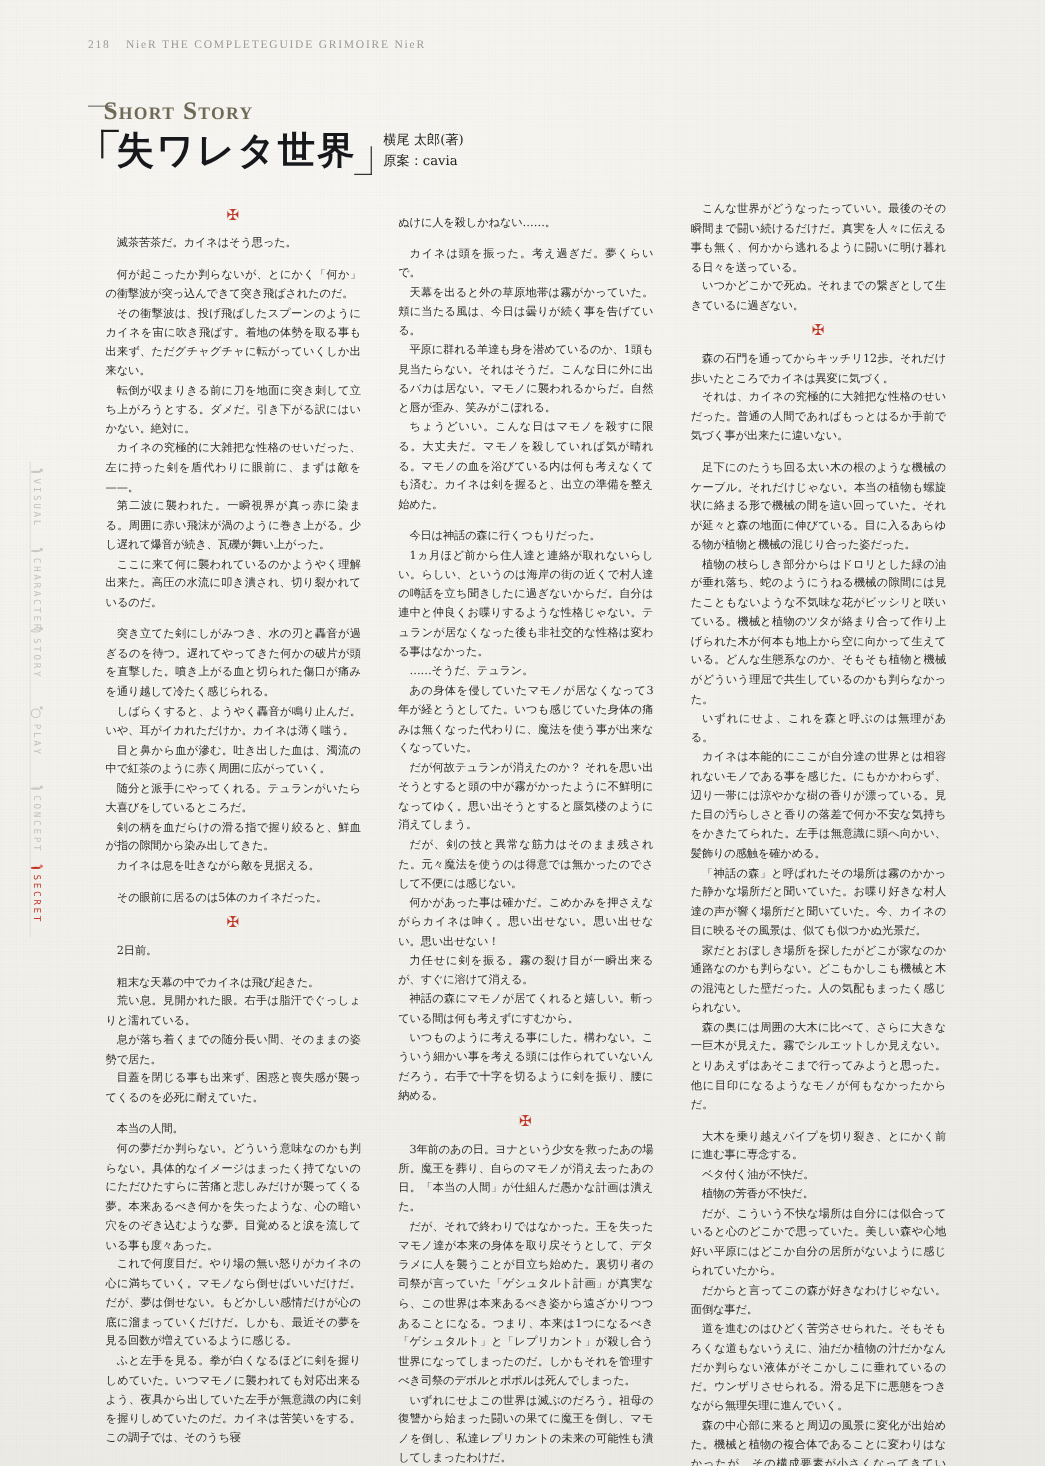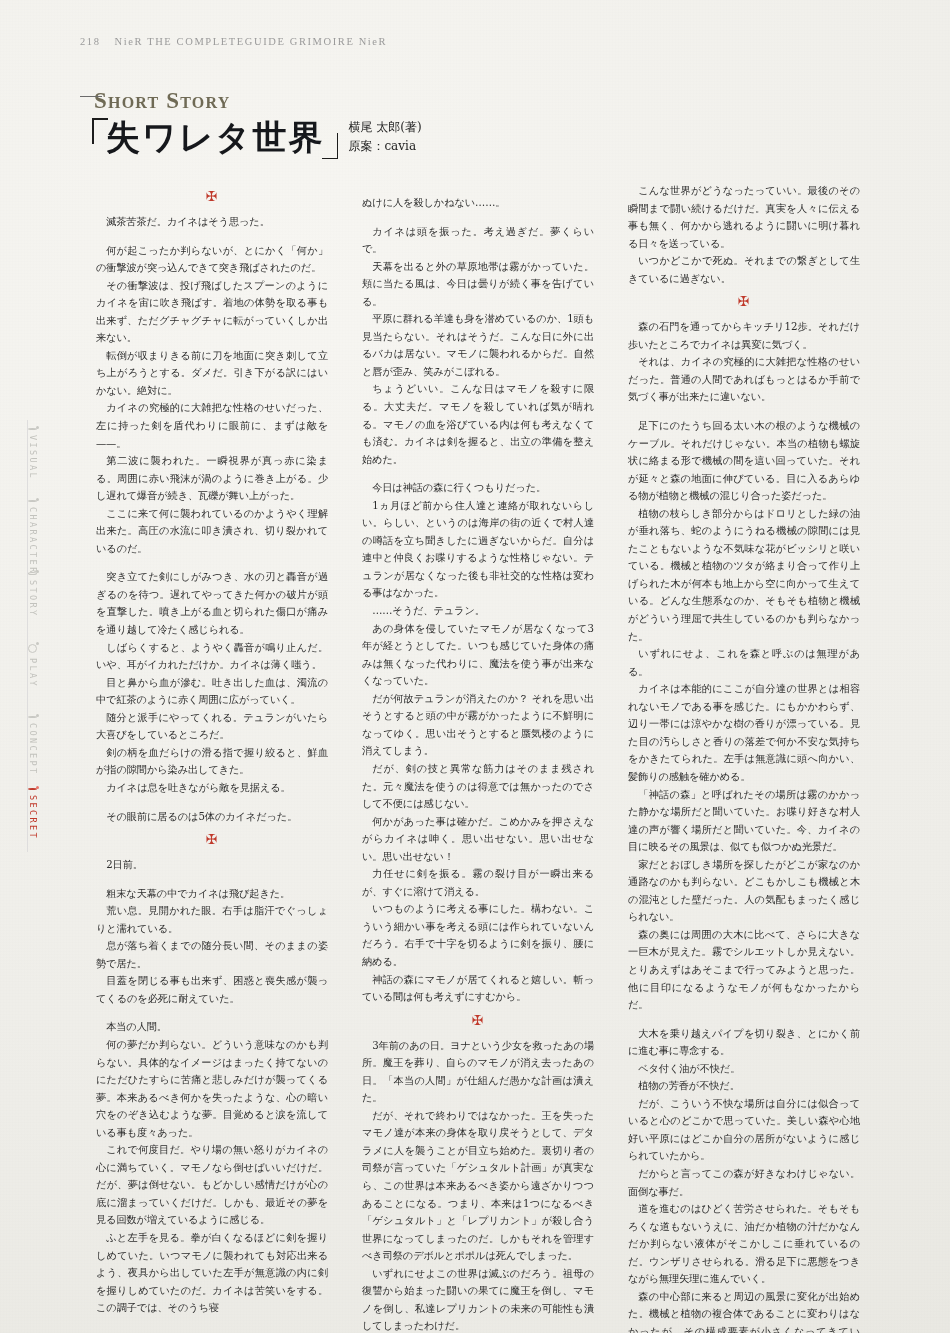--- a/index.html
+++ b/index.html
@@ -226,22 +226,22 @@
       <p>ちょうどいい。こんな日はマモノを殺すに限る。大丈夫だ。マモノを殺していれば気が晴れる。マモノの血を浴びている内は何も考えなくても済む。カイネは剣を握ると、出立の準備を整え始めた。</p>
       <div class="gap"></div>
       <p>今日は神話の森に行くつもりだった。</p>
       <p>1ヵ月ほど前から住人達と連絡が取れないらしい。らしい、というのは海岸の街の近くで村人達の噂話を立ち聞きしたに過ぎないからだ。自分は連中と仲良くお喋りするような性格じゃない。テュランが居なくなった後も非社交的な性格は変わる事はなかった。</p>
       <p>……そうだ、テュラン。</p>
       <p>あの身体を侵していたマモノが居なくなって3年が経とうとしてた。いつも感じていた身体の痛みは無くなった代わりに、魔法を使う事が出来なくなっていた。</p>
       <p>だが何故テュランが消えたのか？ それを思い出そうとすると頭の中が霧がかったように不鮮明になってゆく。思い出そうとすると蜃気楼のように消えてしまう。</p>
       <p>だが、剣の技と異常な筋力はそのまま残された。元々魔法を使うのは得意では無かったのでさして不便には感じない。</p>
       <p>何かがあった事は確かだ。こめかみを押さえながらカイネは呻く。思い出せない。思い出せない。思い出せない！</p>
       <p>力任せに剣を振る。霧の裂け目が一瞬出来るが、すぐに溶けて消える。</p>
+      <p>神話の森にマモノが居てくれると嬉しい。斬っている間は何も考えずにすむから。</p>
       <p>いつものように考える事にした。構わない。こういう細かい事を考える頭には作られていないんだろう。右手で十字を切るように剣を振り、腰に納める。</p>
-      <p>神話の森にマモノが居てくれると嬉しい。斬っている間は何も考えずにすむから。</p>
       <div class="ornament"><span class="glyph">✠</span></div>
       <p>3年前のあの日。ヨナという少女を救ったあの場所。魔王を葬り、自らのマモノが消え去ったあの日。「本当の人間」が仕組んだ愚かな計画は潰えた。</p>
       <p>だが、それで終わりではなかった。王を失ったマモノ達が本来の身体を取り戻そうとして、デタラメに人を襲うことが目立ち始めた。裏切り者の司祭が言っていた「ゲシュタルト計画」が真実なら、この世界は本来あるべき姿から遠ざかりつつあることになる。つまり、本来は1つになるべき「ゲシュタルト」と「レプリカント」が殺し合う世界になってしまったのだ。しかもそれを管理すべき司祭のデボルとポポルは死んでしまった。</p>
       <p>いずれにせよこの世界は滅ぶのだろう。祖母の復讐から始まった闘いの果てに魔王を倒し、マモノを倒し、私達レプリカントの未来の可能性も潰してしまったわけだ。</p>
       <div class="gap"></div>
     </div>
     <div class="col">
       <p>こんな世界がどうなったっていい。最後のその瞬間まで闘い続けるだけだ。真実を人々に伝える事も無く、何かから逃れるように闘いに明け暮れる日々を送っている。</p>
       <p>いつかどこかで死ぬ。それまでの繋ぎとして生きているに過ぎない。</p>
       <div class="ornament"><span class="glyph">✠</span></div>

